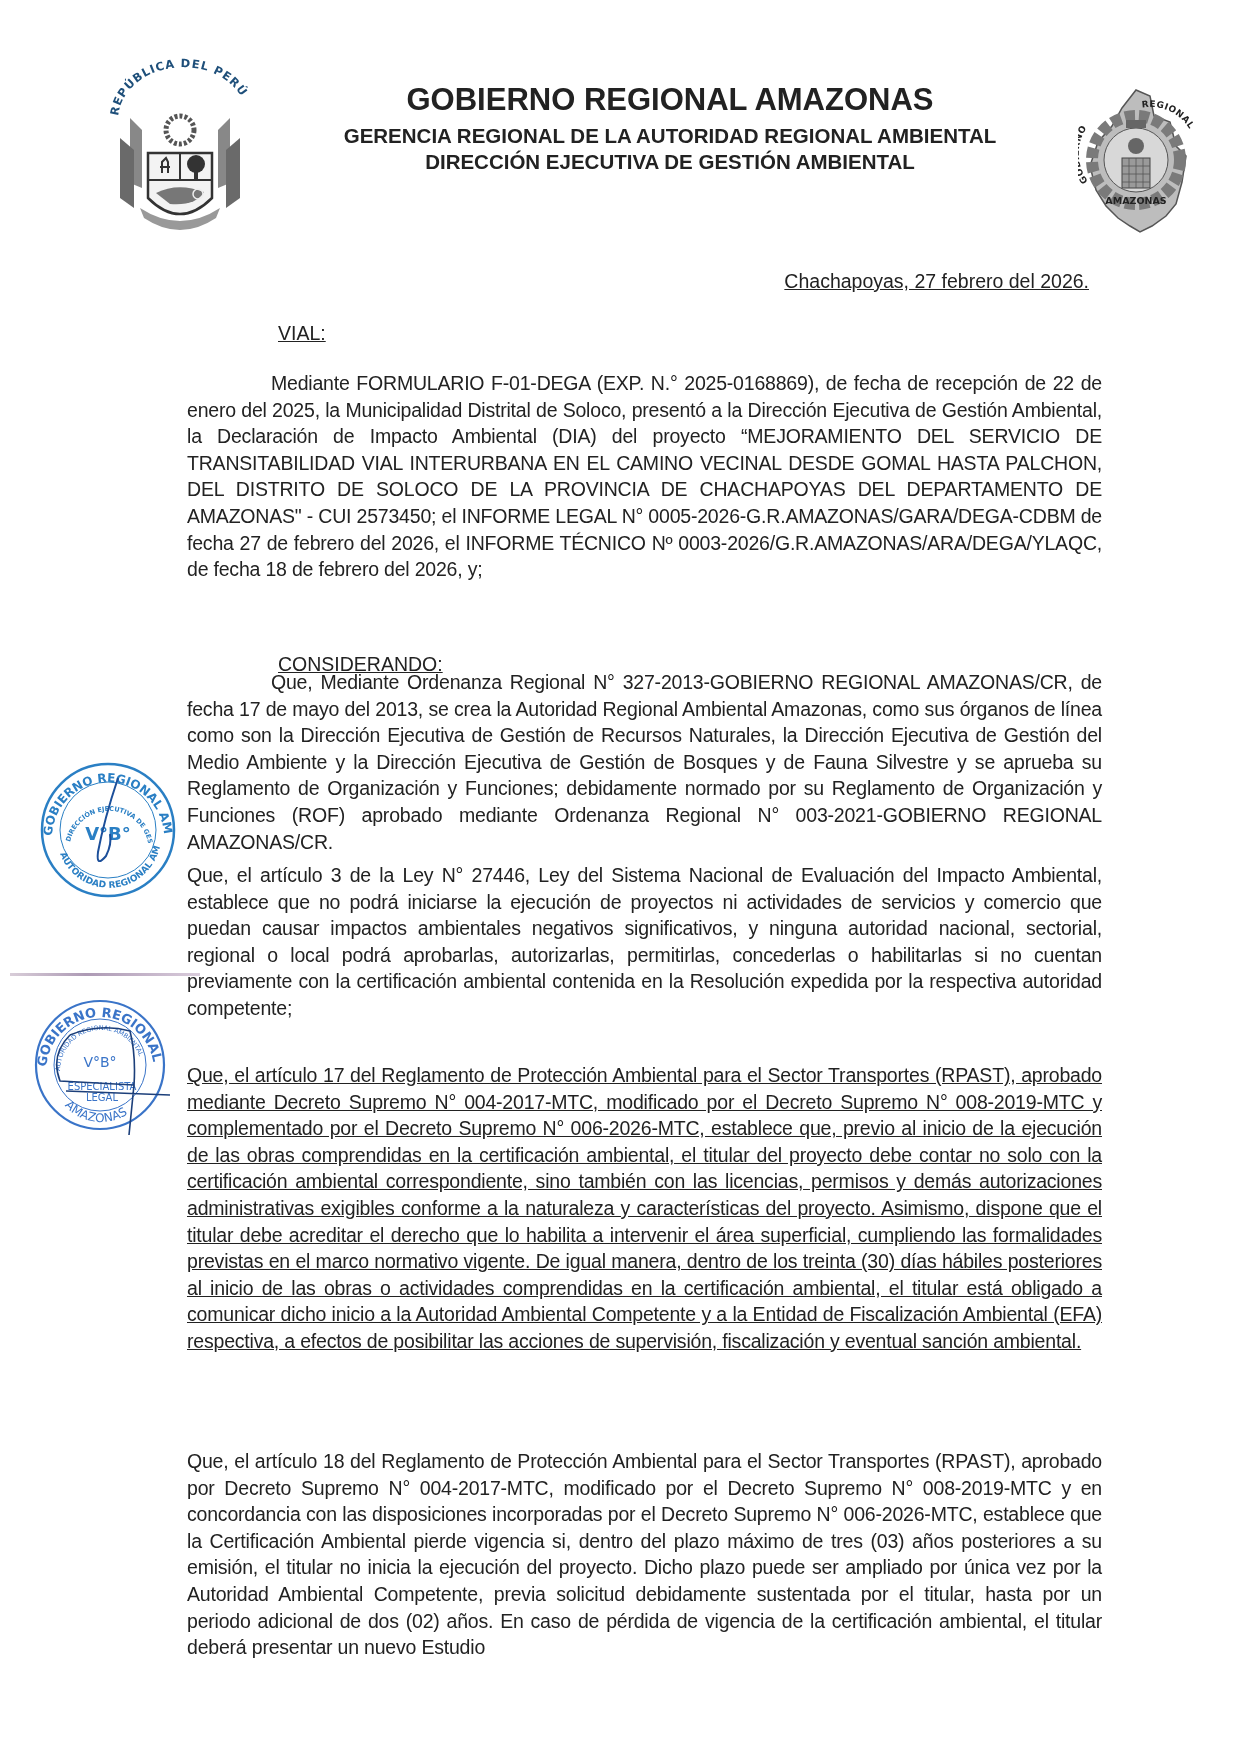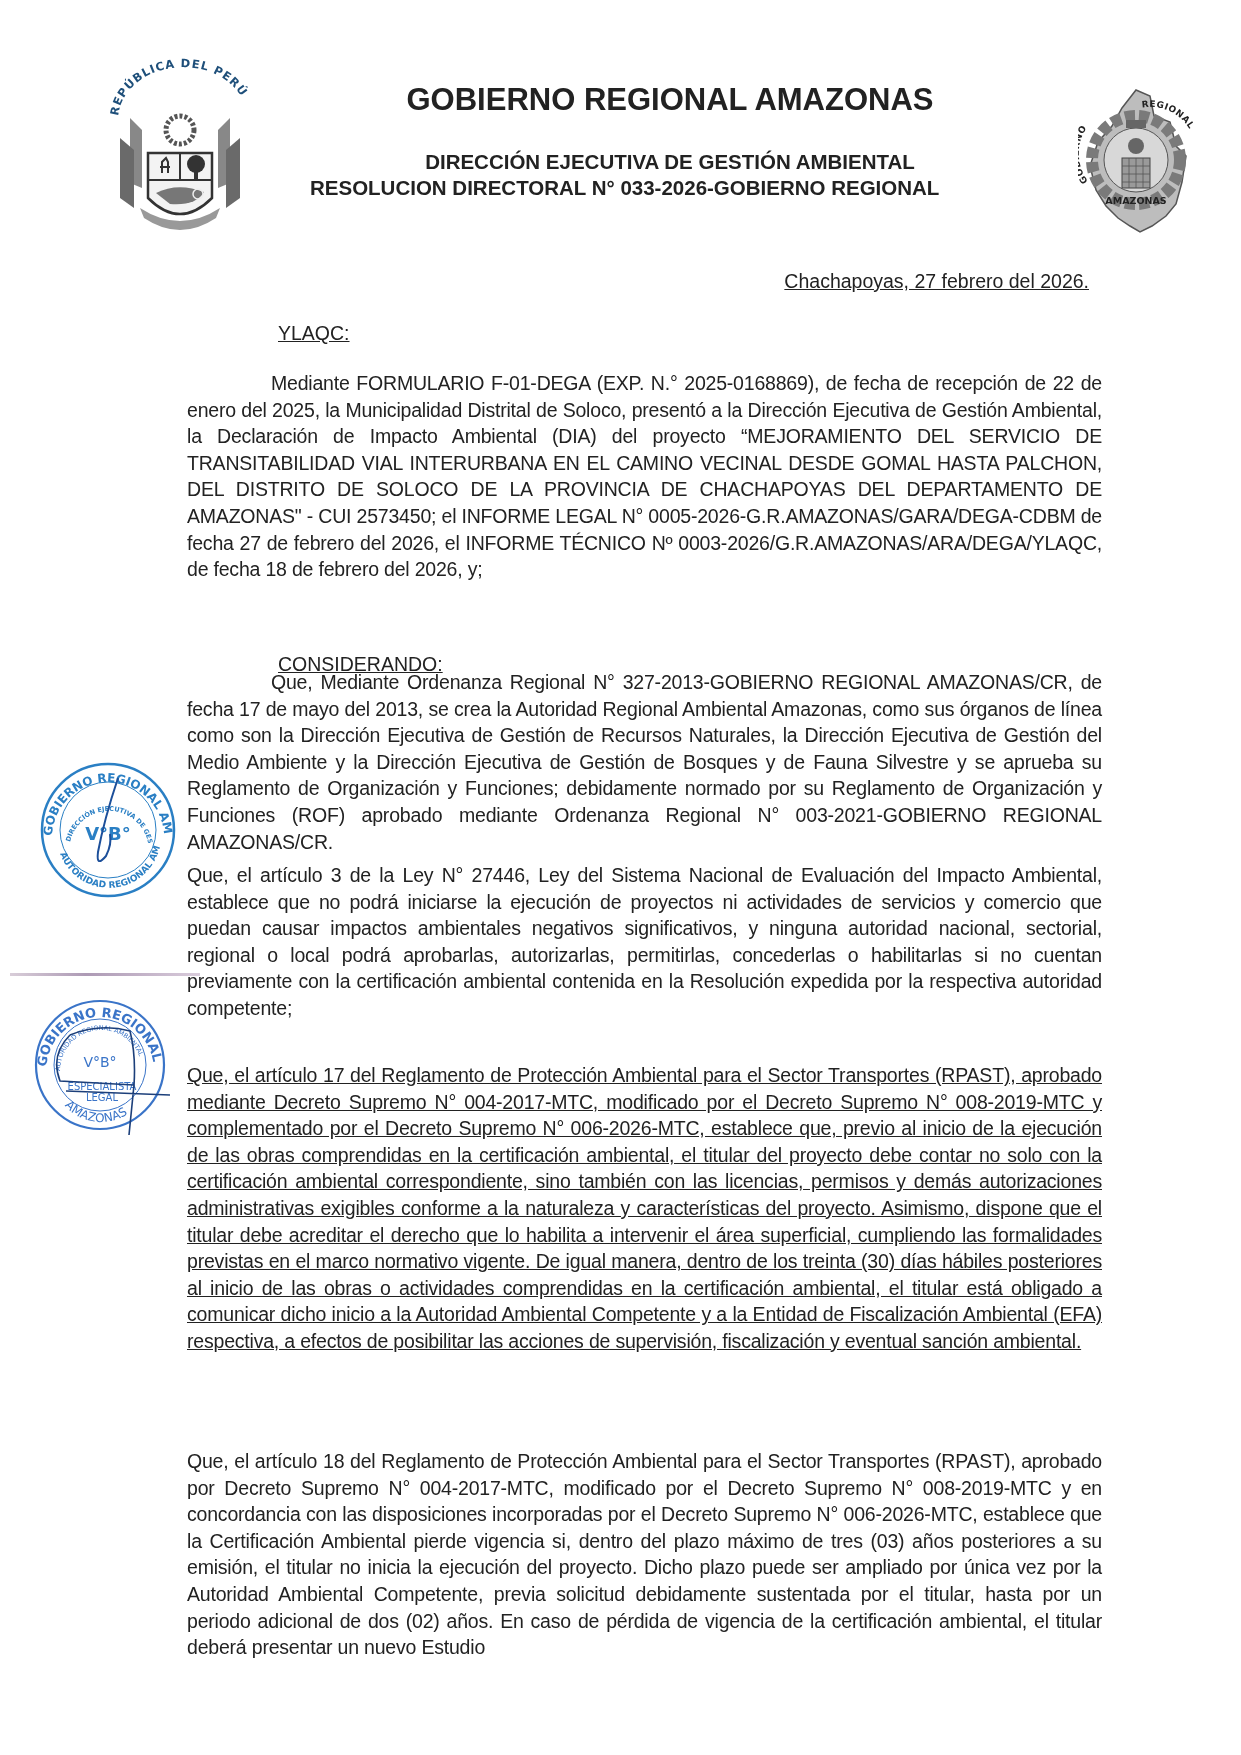--- a/index.html
+++ b/index.html
@@ -90,26 +90,26 @@
     <text font-family="DejaVu Sans, sans-serif" font-size="9" font-weight="bold" fill="#222" letter-spacing="0.5">
       <textPath href="#arcR1" startOffset="6">GOBIERNO</textPath>
     </text>
     <text font-family="DejaVu Sans, sans-serif" font-size="9" font-weight="bold" fill="#222" letter-spacing="0.5">
       <textPath href="#arcR2" startOffset="2">REGIONAL</textPath>
     </text>
     <text x="58" y="118" text-anchor="middle" font-family="DejaVu Sans, sans-serif" font-size="9.5" font-weight="bold" fill="#222">AMAZONAS</text>
   </svg>
 
   <div class="hdr hdr-title">GOBIERNO REGIONAL AMAZONAS</div>
+  <div class="hdr hdr-l1">GERENCIA REGIONAL DE LA AUTORIDAD REGIONAL AMBIENTAL</div>
   <div class="hdr hdr-l2">DIRECCIÓN EJECUTIVA DE GESTIÓN AMBIENTAL</div>
-  <div class="hdr hdr-l3">RESOLUCION DIRECTORAL N° 033-2026-GOBIERNO REGIONAL</div>
 
   <div class="date">Chachapoyas,  27 febrero del 2026.</div>
 
-  <div class="heading h-visto">YLAQC:</div>
+  <div class="heading h-visto">VIAL:</div>
   <div class="para indent p-visto">Mediante FORMULARIO F-01-DEGA (EXP. N.° 2025-0168869), de fecha de recepción de 22 de enero del 2025, la Municipalidad Distrital de Soloco, presentó a la Dirección Ejecutiva de Gestión Ambiental, la Declaración de Impacto Ambiental (DIA) del proyecto “MEJORAMIENTO DEL SERVICIO DE TRANSITABILIDAD VIAL INTERURBANA EN EL CAMINO VECINAL DESDE GOMAL HASTA PALCHON, DEL DISTRITO DE SOLOCO DE LA PROVINCIA DE CHACHAPOYAS DEL DEPARTAMENTO DE AMAZONAS" - CUI 2573450; el INFORME LEGAL N° 0005-2026-G.R.AMAZONAS/GARA/DEGA-CDBM de fecha 27 de febrero del 2026, el INFORME TÉCNICO Nº 0003-2026/G.R.AMAZONAS/ARA/DEGA/YLAQC, de fecha 18 de febrero del 2026, y;</div>
 
   <div class="heading h-consid">CONSIDERANDO:</div>
   <div class="para indent p1">Que, Mediante Ordenanza Regional N° 327-2013-GOBIERNO REGIONAL AMAZONAS/CR, de fecha 17 de mayo del 2013, se crea la Autoridad Regional Ambiental Amazonas, como sus órganos de línea como son la Dirección Ejecutiva de Gestión de Recursos Naturales, la Dirección Ejecutiva de Gestión del Medio Ambiente y la Dirección Ejecutiva de Gestión de Bosques y de Fauna Silvestre y se aprueba su Reglamento de Organización y Funciones; debidamente normado por su Reglamento de Organización y Funciones (ROF) aprobado mediante Ordenanza Regional N° 003-2021-GOBIERNO REGIONAL AMAZONAS/CR.</div>
   <div class="para p2">Que, el artículo 3 de la Ley N° 27446, Ley del Sistema Nacional de Evaluación del Impacto Ambiental, establece que no podrá iniciarse la ejecución de proyectos ni actividades de servicios y comercio que puedan causar impactos ambientales negativos significativos, y ninguna autoridad nacional, sectorial, regional o local podrá aprobarlas, autorizarlas, permitirlas, concederlas o habilitarlas si no cuentan previamente con la certificación ambiental contenida en la Resolución expedida por la respectiva autoridad competente;</div>
   <div class="para p3">Que, el artículo 17 del Reglamento de Protección Ambiental para el Sector Transportes (RPAST), aprobado mediante Decreto Supremo N° 004-2017-MTC, modificado por el Decreto Supremo N° 008-2019-MTC y complementado por el Decreto Supremo N° 006-2026-MTC, establece que, previo al inicio de la ejecución de las obras comprendidas en la certificación ambiental, el titular del proyecto debe contar no solo con la certificación ambiental correspondiente, sino también con las licencias, permisos y demás autorizaciones administrativas exigibles conforme a la naturaleza y características del proyecto. Asimismo, dispone que el titular debe acreditar el derecho que lo habilita a intervenir el área superficial, cumpliendo las formalidades previstas en el marco normativo vigente. De igual manera, dentro de los treinta (30) días hábiles posteriores al inicio de las obras o actividades comprendidas en la certificación ambiental, el titular está obligado a comunicar dicho inicio a la Autoridad Ambiental Competente y a la Entidad de Fiscalización Ambiental (EFA) respectiva, a efectos de posibilitar las acciones de supervisión, fiscalización y eventual sanción ambiental.</div>
   <div class="para p4">Que, el artículo 18 del Reglamento de Protección Ambiental para el Sector Transportes (RPAST), aprobado por Decreto Supremo N° 004-2017-MTC, modificado por el Decreto Supremo N° 008-2019-MTC y en concordancia con las disposiciones incorporadas por el Decreto Supremo N° 006-2026-MTC, establece que la Certificación Ambiental pierde vigencia si, dentro del plazo máximo de tres (03) años posteriores a su emisión, el titular no inicia la ejecución del proyecto. Dicho plazo puede ser ampliado por única vez por la Autoridad Ambiental Competente, previa solicitud debidamente sustentada por el titular, hasta por un periodo adicional de dos (02) años. En caso de pérdida de vigencia de la certificación ambiental, el titular deberá presentar un nuevo Estudio</div>
 
   <div class="redline"></div>
 

